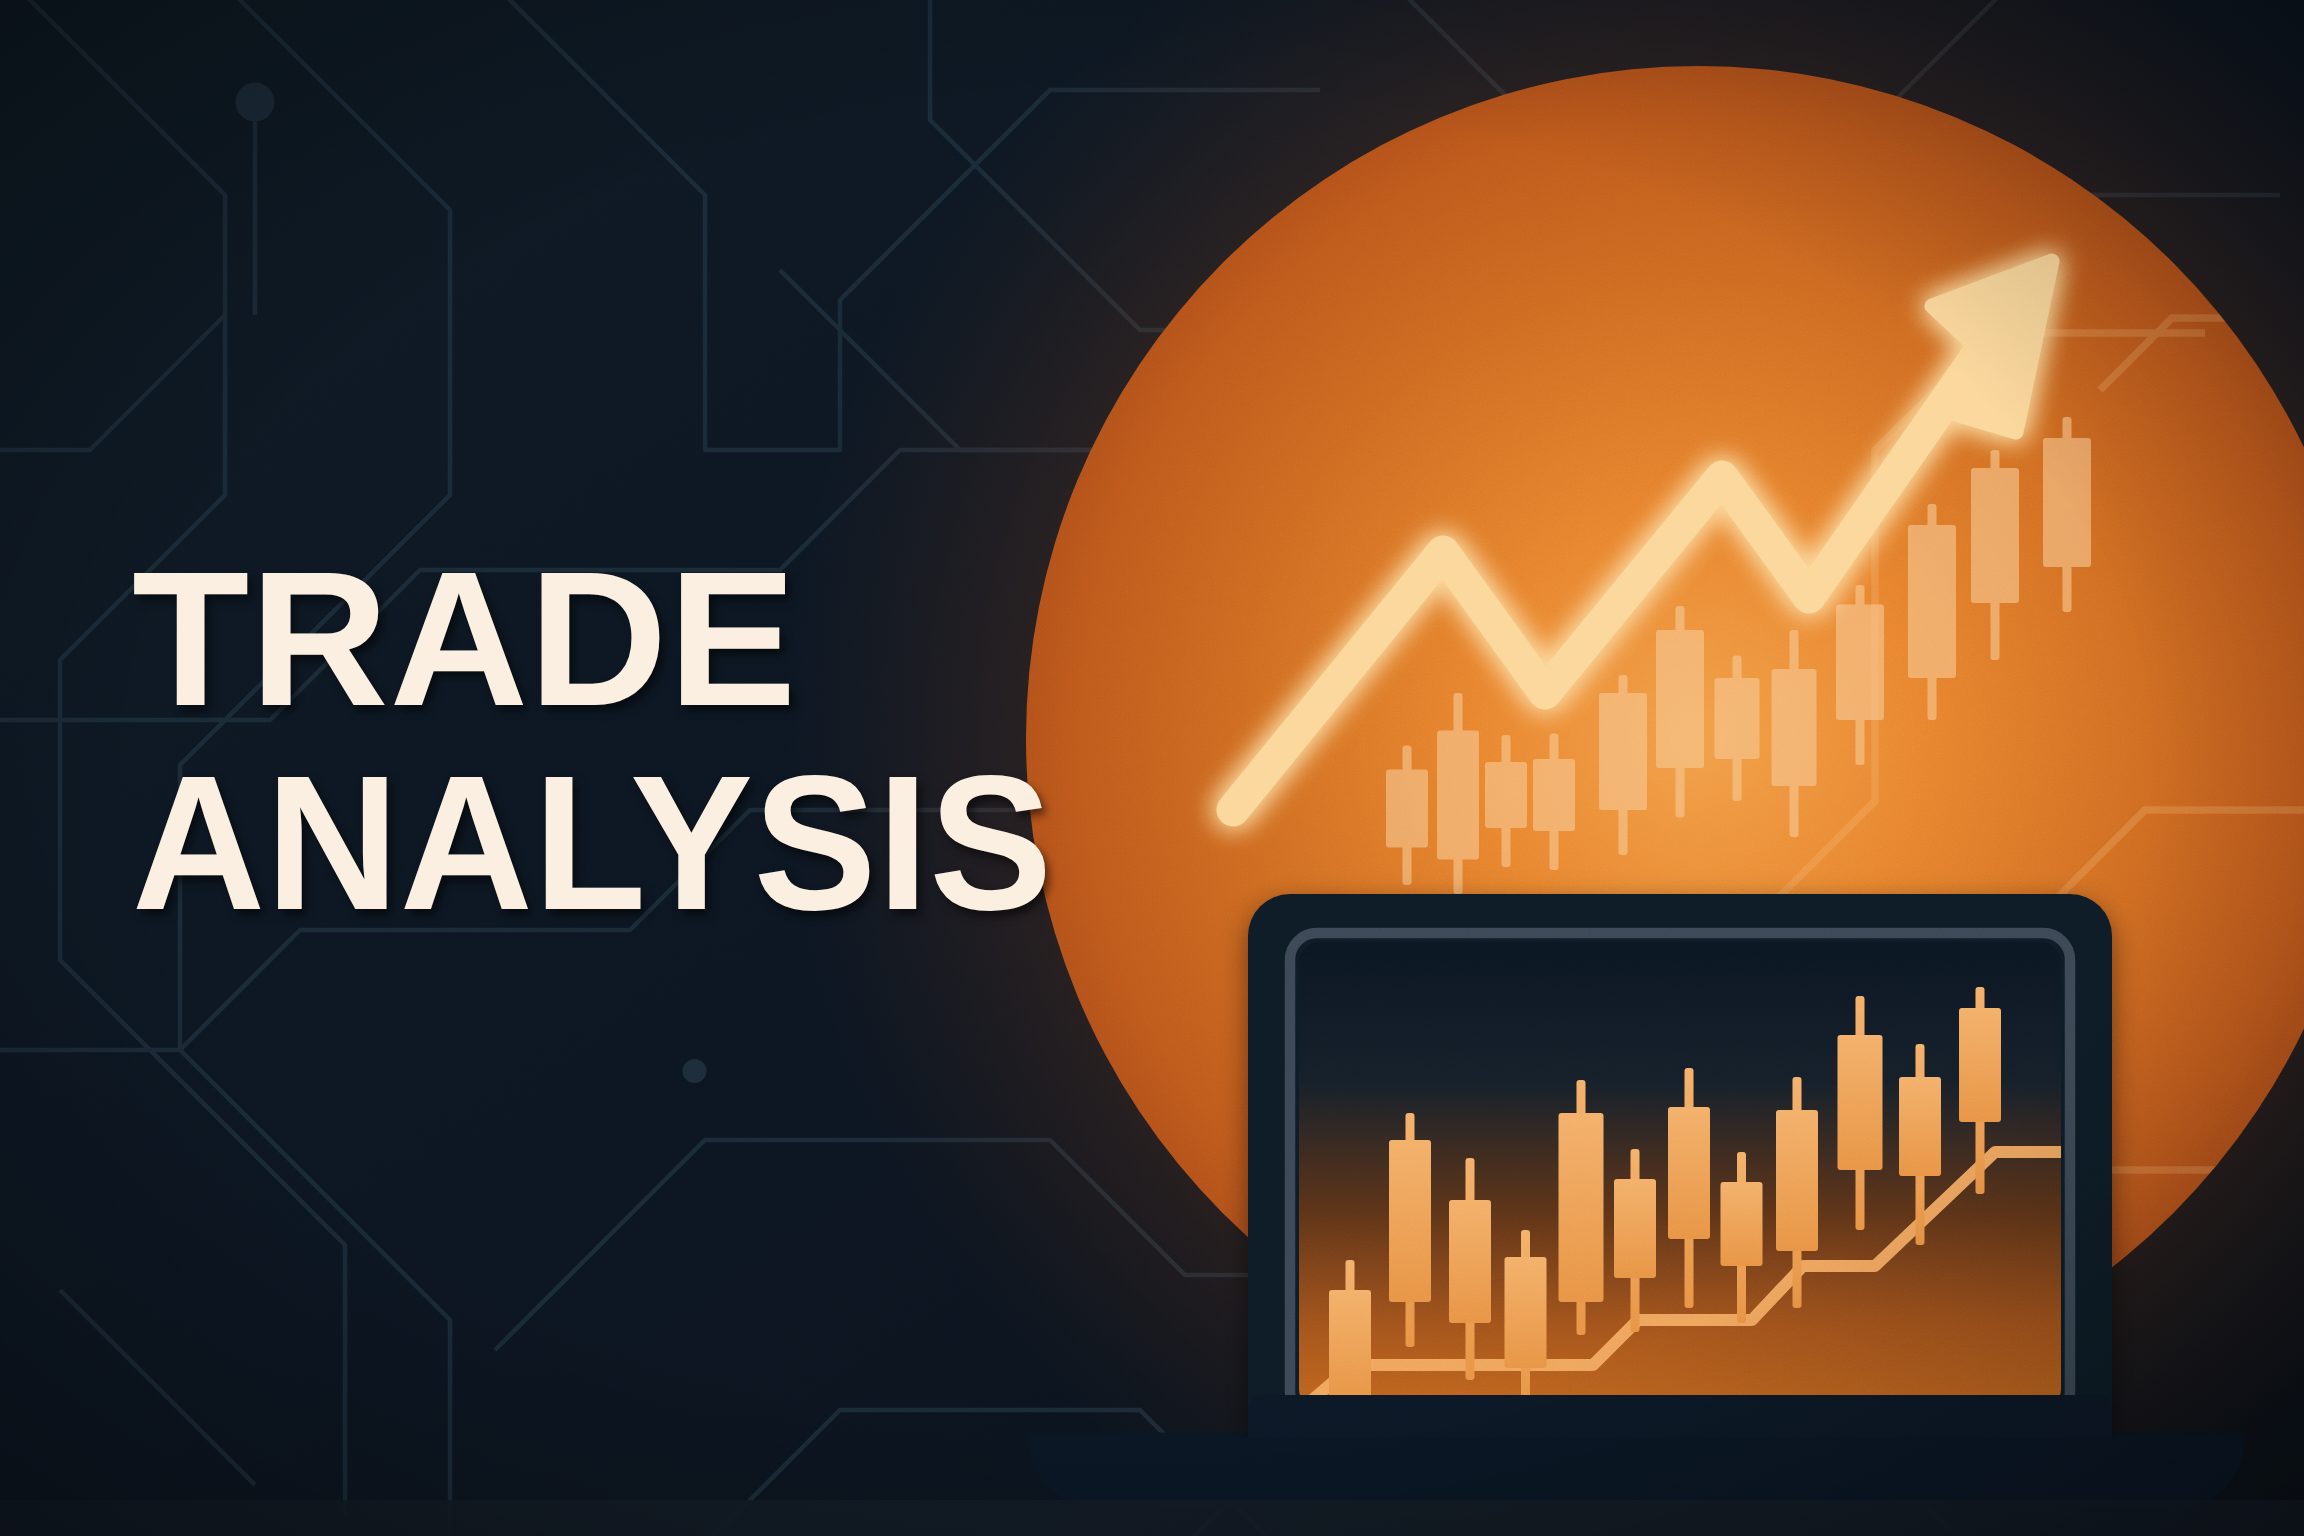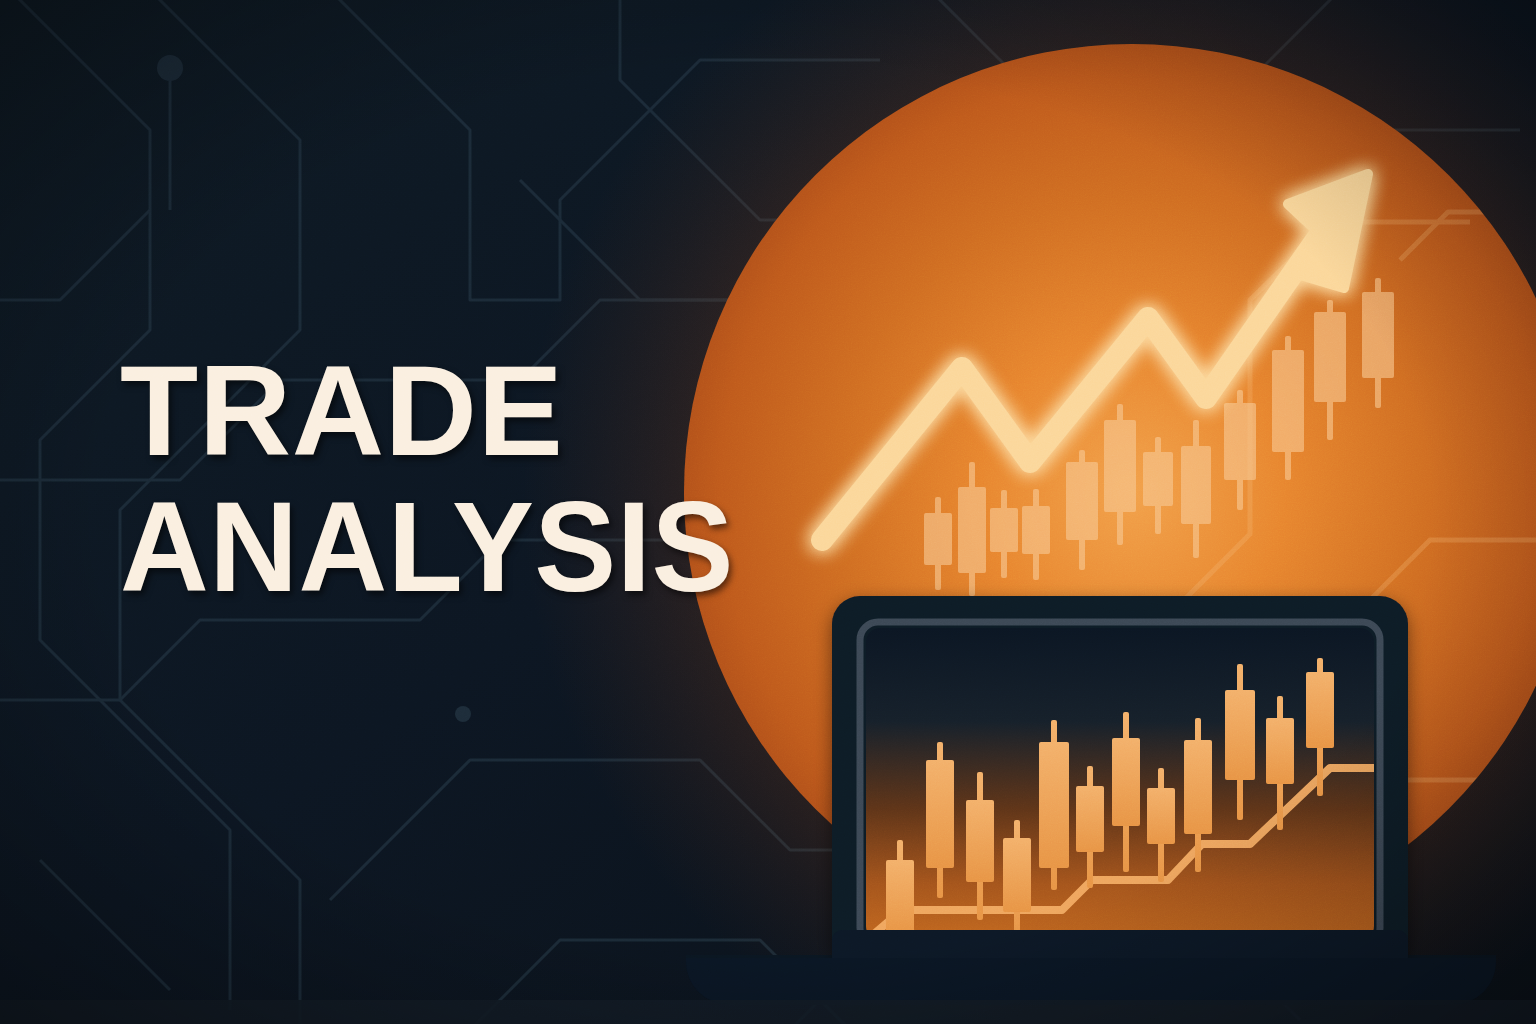--- a/index.html
+++ b/index.html
@@ -15,25 +15,24 @@
     font-family: "Liberation Sans", sans-serif;
     background: #0e1a24;
   }
   .layer { position: absolute; inset: 0; }
   svg.layer { display: block; }
 
   
   #title-block {
     position: absolute;
     left: 88px;
-    top: 352px;
+    top: 368px;
     width: 640px;
     z-index: 40;
     pointer-events: none;
-    margin-left: 32px;
   }
   .title-line {
     color: #faefe0;
     font-family: "Liberation Sans Narrow", "Liberation Sans", sans-serif;
     font-weight: 700;
     letter-spacing: 0.5px;
     line-height: 0.92;
     text-shadow: 3px 4px 6px rgba(0,0,0,0.55);
     white-space: nowrap;
     transform-origin: left top;

